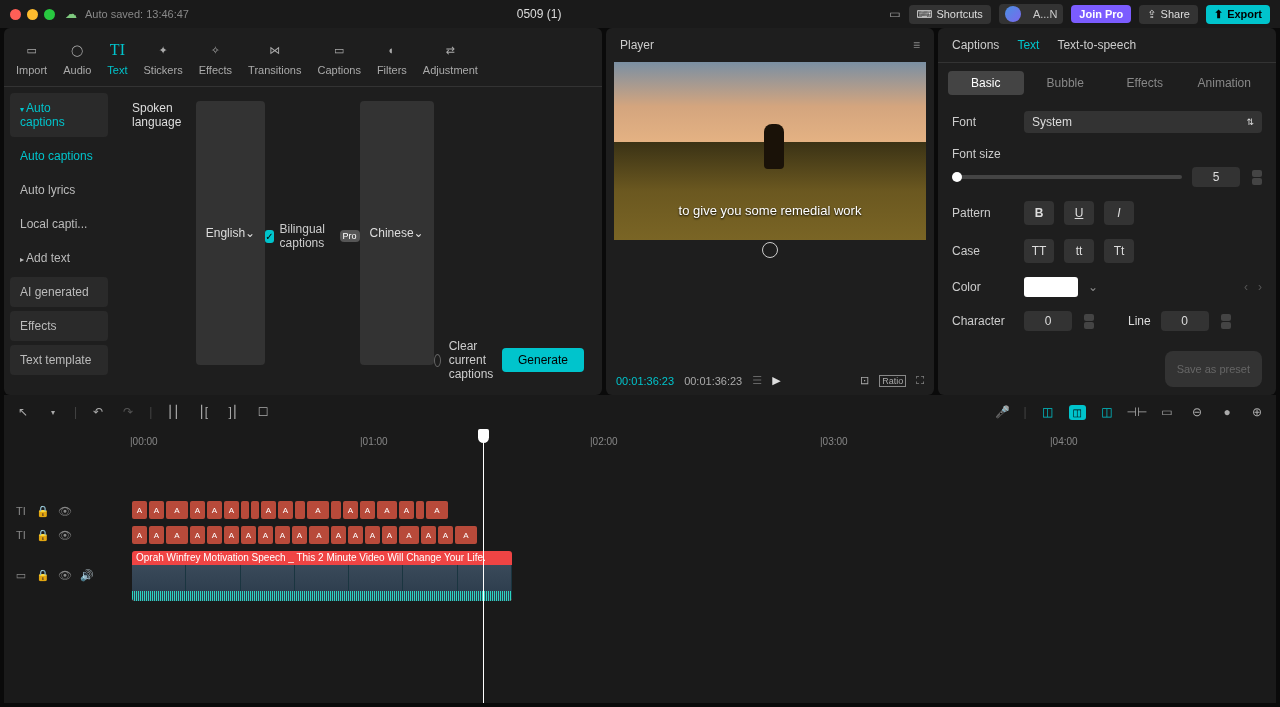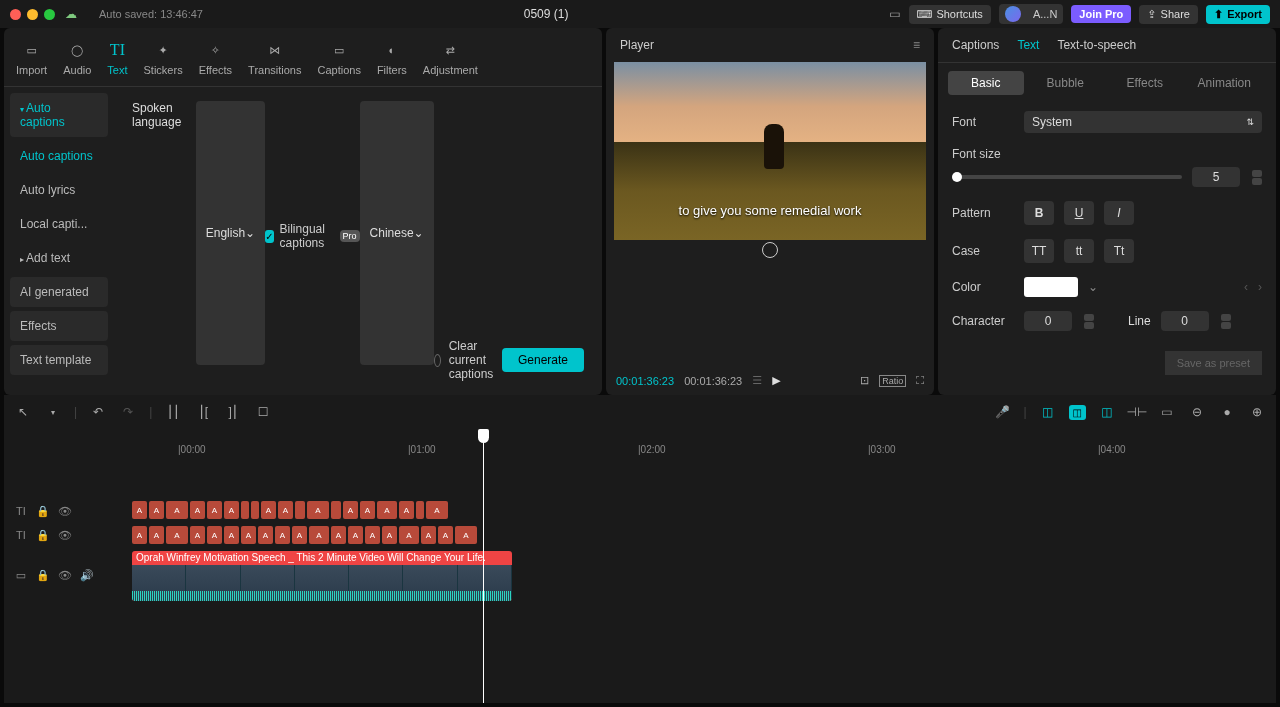--- a/index.html
+++ b/index.html
@@ -5,21 +5,21 @@
 * { margin: 0; padding: 0; box-sizing: border-box; font-family: -apple-system, BlinkMacSystemFont, sans-serif; }
 body { background: #0a0a0a; color: #ccc; width: 1280px; height: 707px; overflow: hidden; font-size: 12px; }
 
 
 .titlebar { height: 28px; background: #1a1a1a; display: flex; align-items: center; padding: 0 10px; justify-content: space-between; }
 .traffic-lights { display: flex; gap: 6px; align-items: center; }
 .tl-dot { width: 11px; height: 11px; border-radius: 50%; }
 .tl-red { background: #ff5f57; }
 .tl-yellow { background: #febc2e; }
 .tl-green { background: #28c840; }
-.autosave { color: #888; font-size: 11px; margin-left: 22px; }
+.autosave { color: #888; font-size: 11px; margin-left: 8px; }
 .title-center { color: #ddd; font-size: 12px; }
 .title-right { display: flex; gap: 8px; align-items: center; }
 .tb-btn { background: #333; color: #ddd; padding: 3px 8px; border-radius: 4px; font-size: 11px; display: flex; align-items: center; gap: 4px; }
 .tb-btn.pro { background: #7b5cff; color: #fff; font-weight: 600; }
 .tb-btn.export { background: #00c4cc; color: #000; font-weight: 600; }
 .avatar-sm { width: 16px; height: 16px; border-radius: 50%; background: linear-gradient(135deg, #4a90e2, #7b68ee); }
 
 
 .main { display: flex; height: 367px; gap: 4px; padding: 0 4px; }
 .panel { background: #1e1e1e; border-radius: 6px; }
@@ -78,38 +78,38 @@
 .insp-row { display: flex; align-items: center; gap: 10px; }
 .insp-label { width: 62px; color: #ccc; }
 .insp-select { flex: 1; background: #333; padding: 4px 8px; border-radius: 4px; display: flex; justify-content: space-between; align-items: center; }
 .slider { flex: 1; height: 4px; background: #444; border-radius: 2px; position: relative; }
 .slider-thumb { position: absolute; left: 0; top: -3px; width: 10px; height: 10px; background: #fff; border-radius: 50%; }
 .num-box { background: #333; padding: 3px 8px; border-radius: 4px; width: 48px; text-align: center; display:flex; align-items:center; justify-content:center; }
 .stepper { display:flex; flex-direction:column; gap:1px; margin-left:2px;}
 .step-arr { width:10px; height:7px; background:#444; border-radius:2px;}
 .fmt-btn { width: 30px; height: 24px; background: #333; border-radius: 4px; display: flex; align-items: center; justify-content: center; font-size: 12px; cursor: pointer; }
 .color-sw { width: 54px; height: 20px; background: #fff; border-radius: 3px; }
-.save-preset { margin-top: 6px; align-self: flex-end; background: #333; color: #666; padding: 6px 12px; border-radius: 0; font-size: 11px; }
+.save-preset { margin-top: 6px; align-self: flex-end; background: #333; color: #666; padding: 12px 12px; border-radius: 8px; font-size: 11px; }
 .radio-c { width: 12px; height: 12px; border-radius: 50%; border: 1px solid #666; }
 
 
 .timeline { height: 308px; padding: 0 4px; }
 .tl-toolbar { height: 34px; display: flex; align-items: center; padding: 0 10px; gap: 12px; color: #aaa; background: #1a1a1a; }
 .tl-tool { width: 18px; height: 18px; display: flex; align-items: center; justify-content: center; cursor: pointer; }
 .tl-tool.active { color: #00c4cc; }
 .tl-spacer { flex: 1; }
 .tl-grp { background: #00c4cc; padding: 2px 4px; border-radius: 3px; display:flex; }
 .tl-body { background: #1a1a1a; height: 274px; display: flex; }
 .tl-left { width: 108px; display: flex; flex-direction: column; padding-top: 20px; }
 .track-head { height: 24px; display: flex; align-items: center; gap: 8px; padding: 0 10px; color: #888; font-size: 11px; }
 .track-head.vid { height: 56px; }
 .ico { width: 14px; text-align: center; }
 .tl-right { flex: 1; position: relative; overflow: hidden; }
 .ruler { height: 20px; position: relative; color: #888; font-size: 10px; }
-.ruler-mark { position: absolute; top: 15px; margin-left: 48px; }
+.ruler-mark { position: absolute; top: 7px; }
 .playhead { position: absolute; left: 371px; top: 0; bottom: 0; width: 1px; background: #fff; z-index: 10; }
 .playhead::before { content: ''; position: absolute; top: 0; left: -5px; width: 11px; height: 14px; background: #fff; border-radius: 2px 2px 6px 6px; }
 .track { height: 24px; position: relative; margin-bottom: 1px; }
 .track.vid { height: 56px; }
 .text-clips { position: absolute; left: 20px; top: 2px; height: 18px; display: flex; gap: 2px; }
 .tc { width: 15px; height: 18px; background: #b84a3a; border-radius: 2px; display:flex; align-items:center; justify-content:center; color:#fff; font-size:8px; }
 .vid-clip { position: absolute; left: 20px; top: 2px; width: 380px; height: 50px; background: #ef4444; border-radius: 3px; overflow: hidden; }
 .vid-title { position: absolute; top: 1px; left: 4px; color: #fff; font-size: 10px; z-index: 2; white-space: nowrap; }
 .thumbs { display: flex; height: 100%; padding-top: 14px; }
 .thumb { flex: 1; background: linear-gradient(#3a4a5a, #2a3a4a); border-right: 1px solid #1a3540; }

